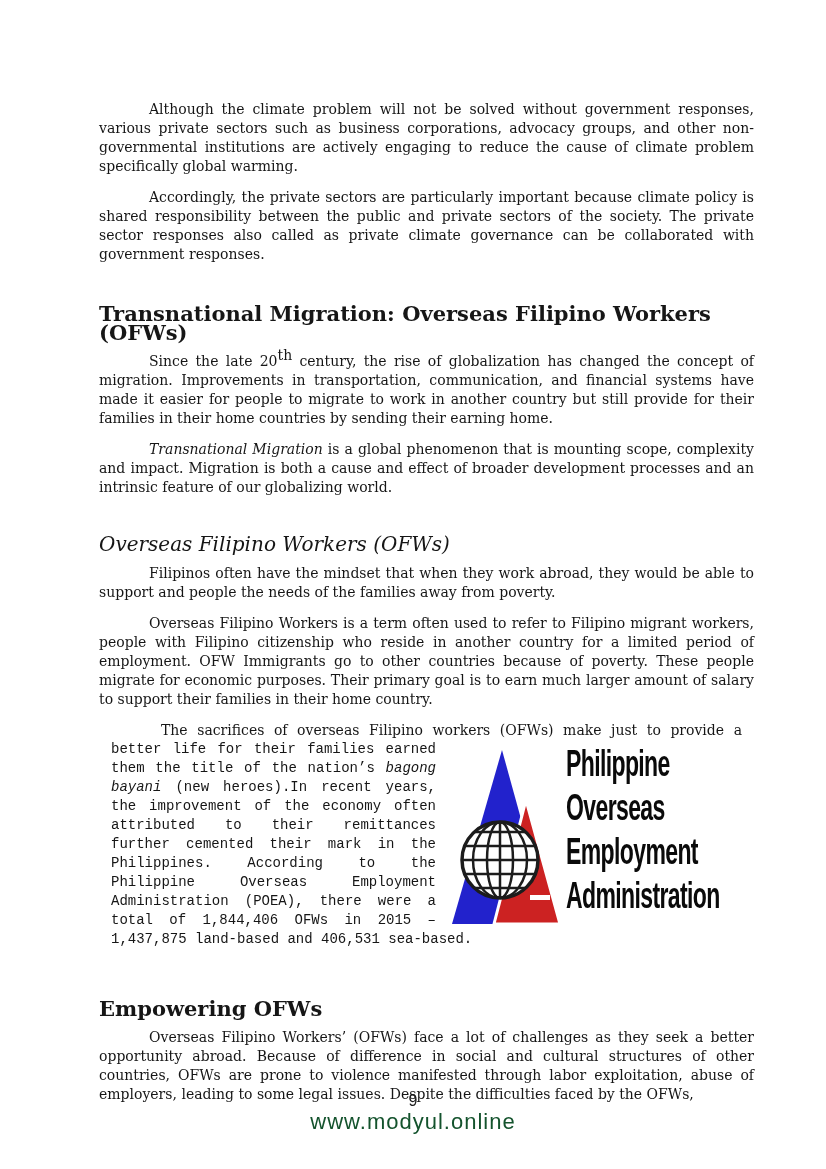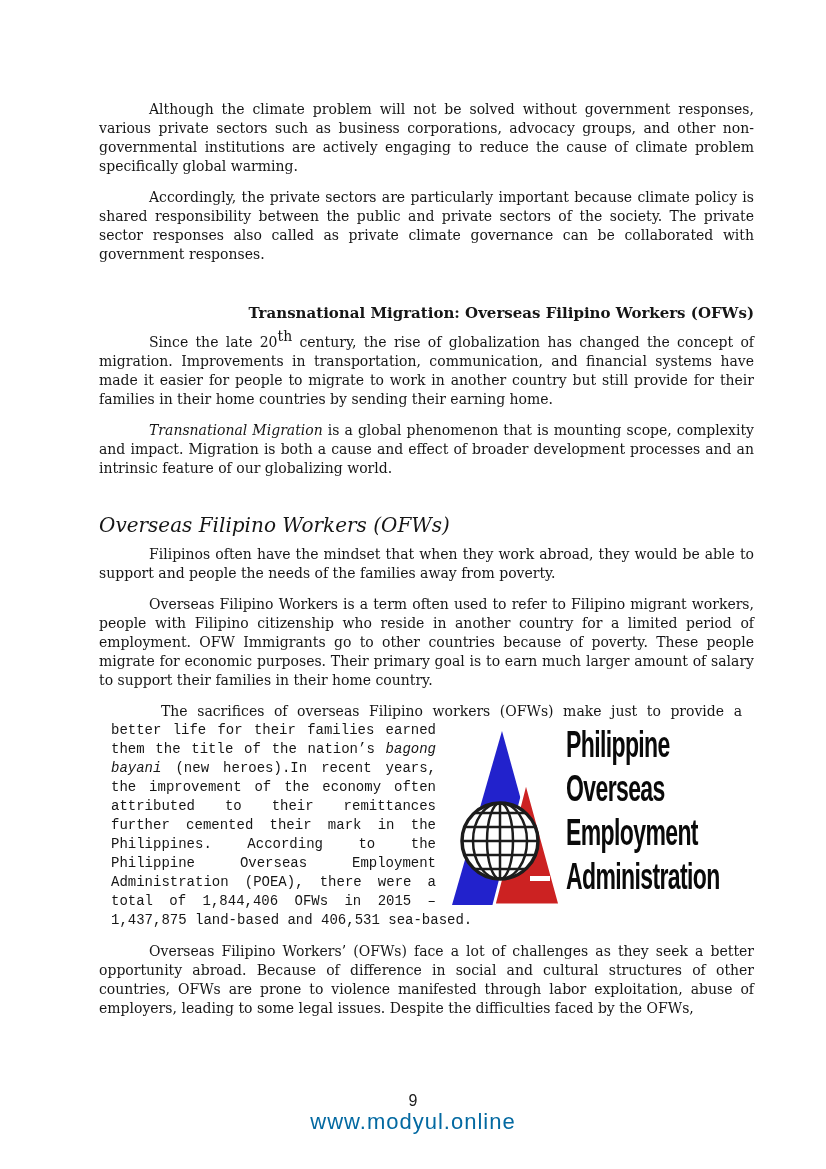--- a/index.html
+++ b/index.html
@@ -16,23 +16,23 @@
     color: #161616;
     overflow: hidden;
   }
   .body-para {
     margin: 0 0 12px 0;
     text-indent: 50px;
     text-align: justify;
   }
   .section-heading {
     font-weight: bold;
-    font-size: 15px;
+    font-size: 21px;
     margin: 40px 0 10px 0;
-    text-align: right;
+    text-align: left;
   }
   .sub-heading-italic {
     font-style: italic;
     font-size: 20px;
     font-weight: normal;
     margin: 38px 0 10px 0;
   }
   sup.sup-th { font-size: 14px; line-height: 0; vertical-align: super; }
   .italic-seg { font-style: italic; }
 
@@ -85,21 +85,21 @@
   }
   .watermark {
     position: absolute;
     top: 1112px;
     left: 0;
     width: 826px;
     text-align: center;
     font-family: "Liberation Sans", sans-serif;
     font-size: 22px;
     letter-spacing: 1px;
-    color: #0369a1;
+    color: #14532d;
   }
 </style>
 </head>
 <body>
 
 <div class="page">
 
   <p class="body-para">Although the climate problem will not be solved without government responses, various private sectors such as business corporations, advocacy groups, and other non-governmental institutions are actively engaging to reduce the cause of climate problem specifically global warming.</p>
 
   <p class="body-para">Accordingly, the private sectors are particularly important because climate policy is shared responsibility between the public and private sectors of the society. The private sector responses also called as private climate governance can be collaborated with government responses.</p>
@@ -147,20 +147,21 @@
         <div>Philippine</div>
         <div>Overseas</div>
         <div>Employment</div>
         <div>Administration</div>
       </div>
     </div>
 
     <p class="rest-text"><span>better life for their families earned them the title of the nation’s </span><span class="italic-seg">bagong bayani</span><span> (new heroes).In recent years, the improvement of the economy often attributed to their remittances further cemented their mark in the Philippines. According to the Philippine Overseas Employment Administration (POEA), there were a total of 1,844,406 OFWs in 2015 – 1,437,875 land-based and 406,531 sea-based.</span></p>
   </div>
 
+  <h2 class="section-heading heading-empowering">Empowering OFWs</h2>
 
   <p class="body-para">Overseas Filipino Workers’ (OFWs) face a lot of challenges as they seek a better opportunity abroad. Because of difference in social and cultural structures of other countries, OFWs are prone to violence manifested through labor exploitation, abuse of employers, leading to some legal issues. Despite the difficulties faced by the OFWs,</p>
 
   <div class="page-number">9</div>
 
   <div class="watermark">www.modyul.online</div>
 
 </div>
 
 </body></html>

